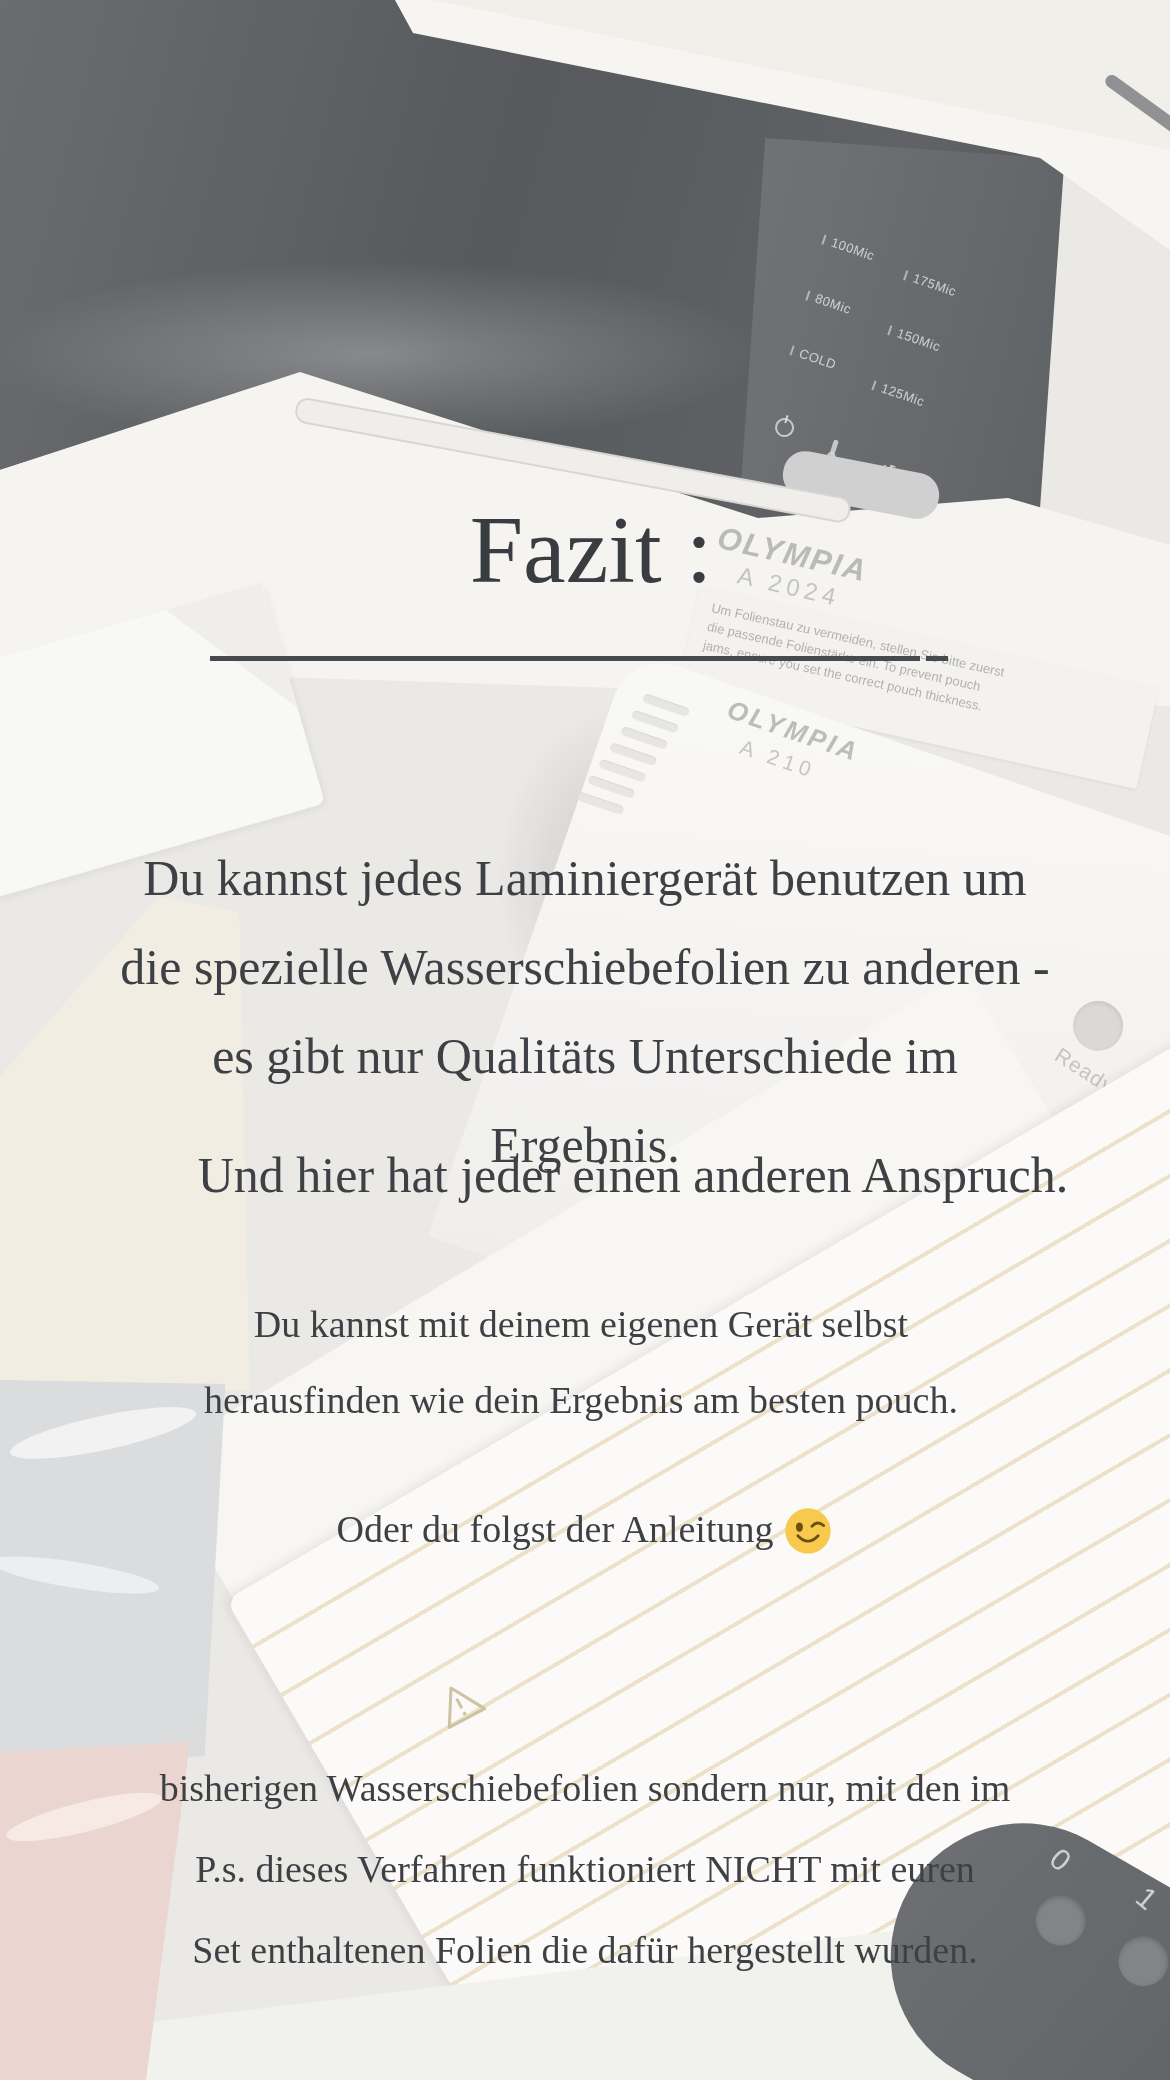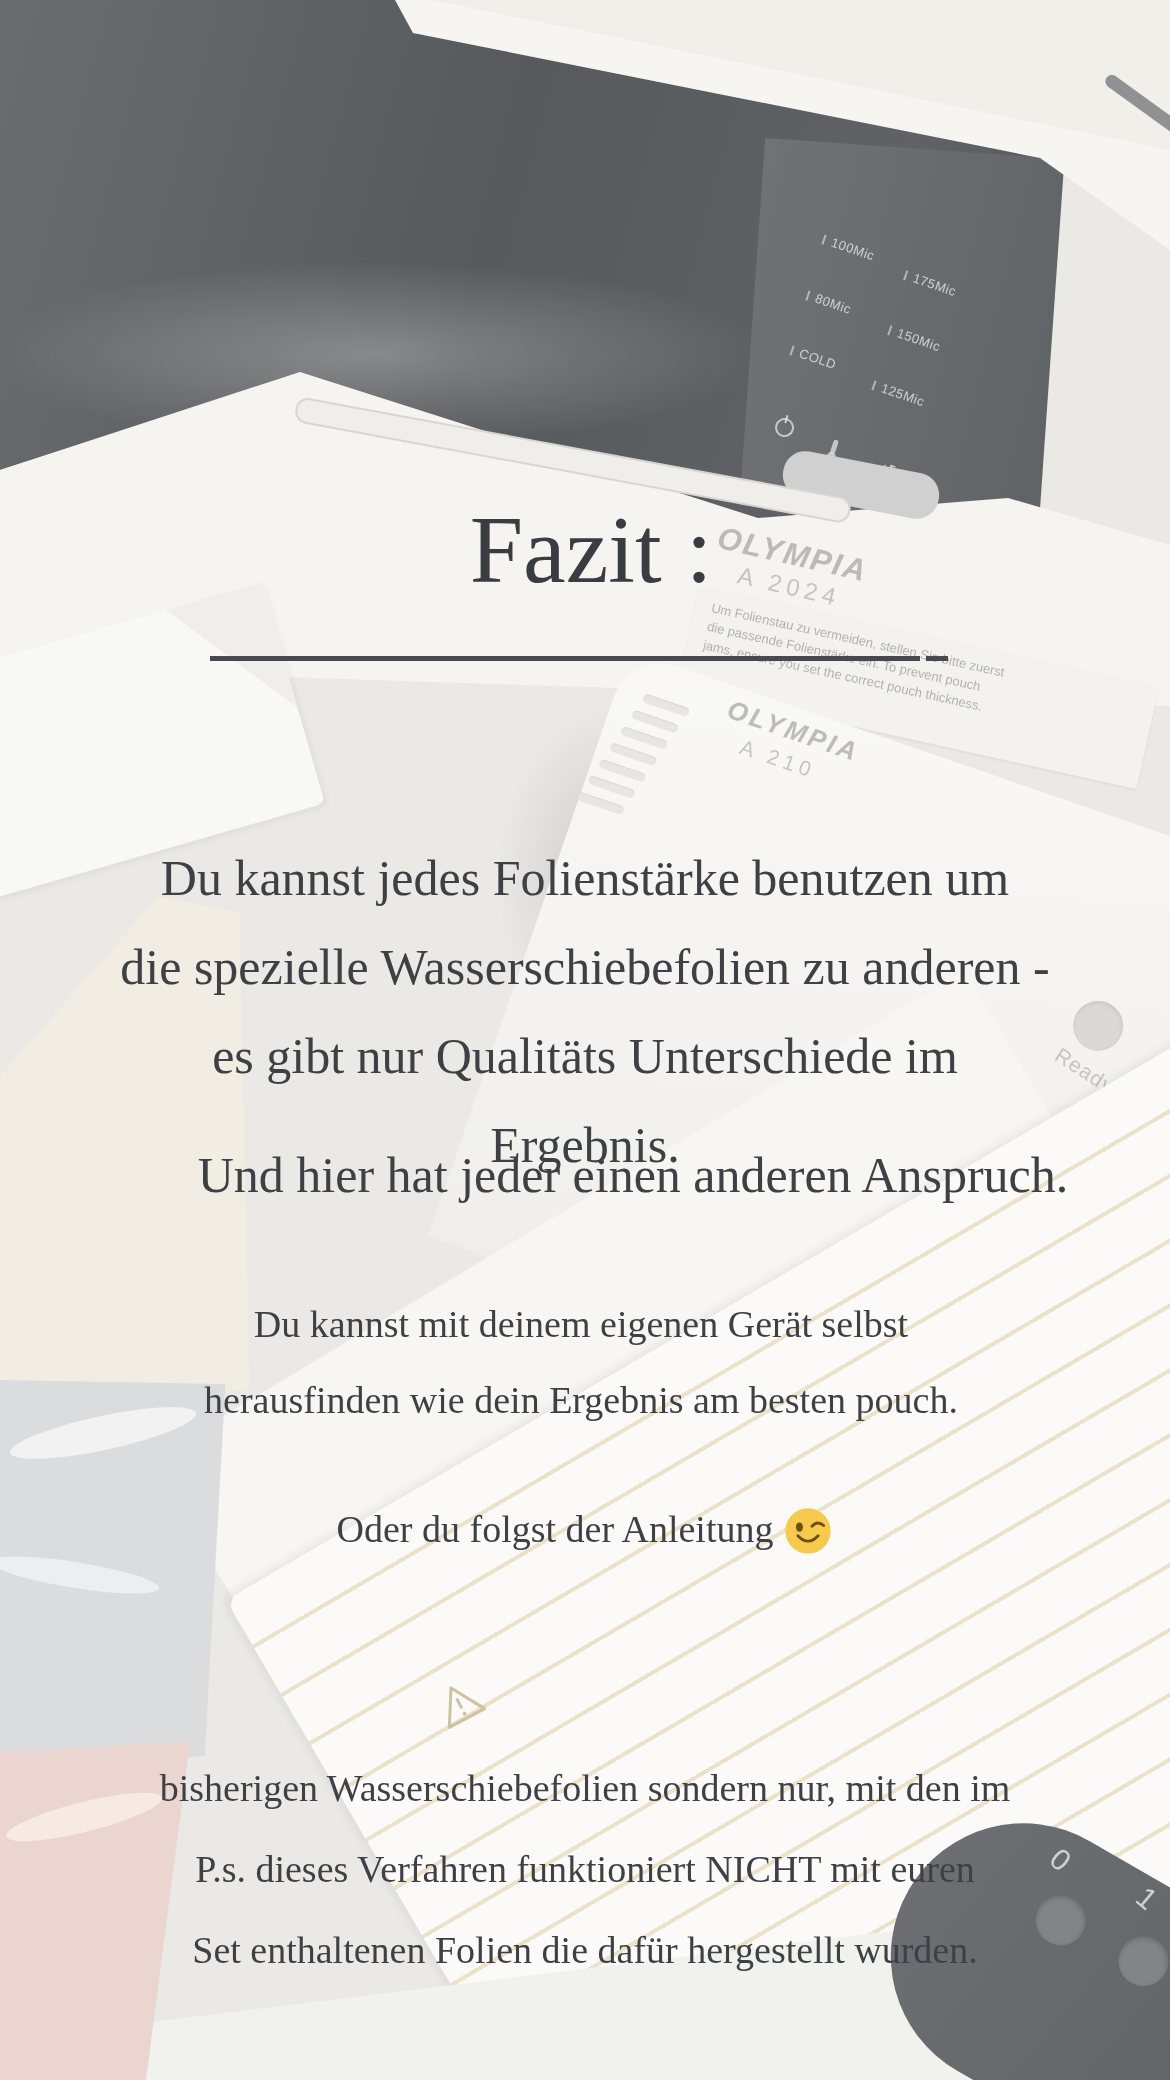--- a/index.html
+++ b/index.html
@@ -220,21 +220,21 @@
 
     <div class="veil"></div>
   </div>
 
   <div class="overlay">
     <h1 class="title">Fazit :</h1>
     <div class="divider"></div>
     <div class="divider-dash"></div>
 
     <div class="p1">
-      <div>Du kannst jedes Folienstärke benutzen um</div>
+      <div>Du kannst jedes Laminiergerät benutzen um</div>
       <div>die spezielle Wasserschiebefolien zu anderen -</div>
       <div>es gibt nur Qualitäts Unterschiede im</div>
       <div>Ergebnis.</div>
     </div>
 
     <div class="claim">Und hier hat jeder einen anderen Anspruch.</div>
 
     <div class="hint">
       <div>Du kannst mit deinem eigenen Gerät selbst</div>
       <div>herausfinden wie dein Ergebnis am besten pouch.</div>

